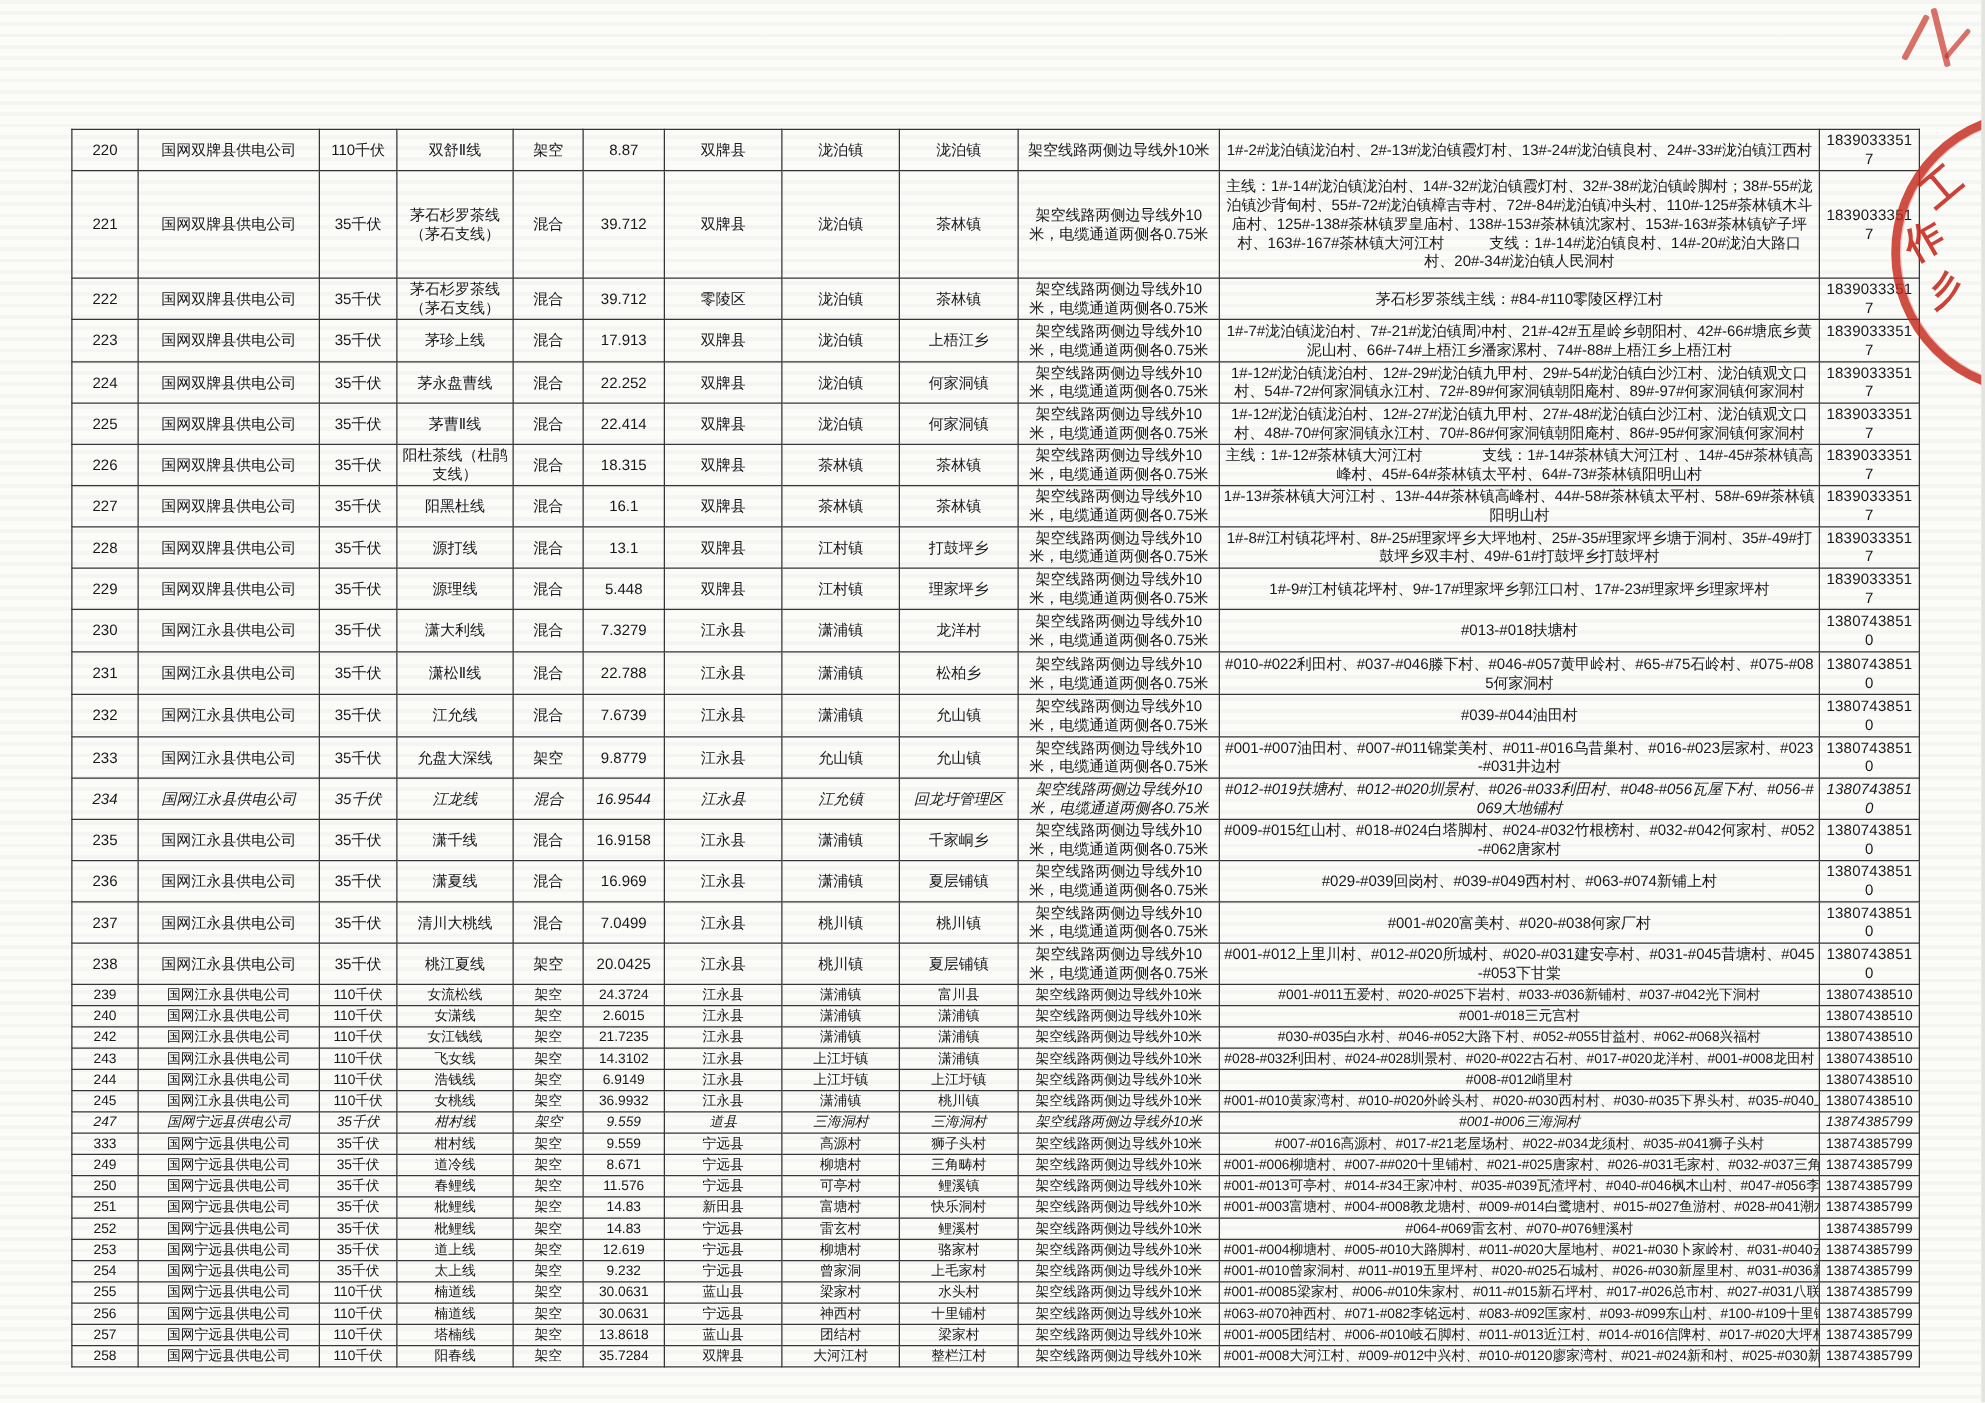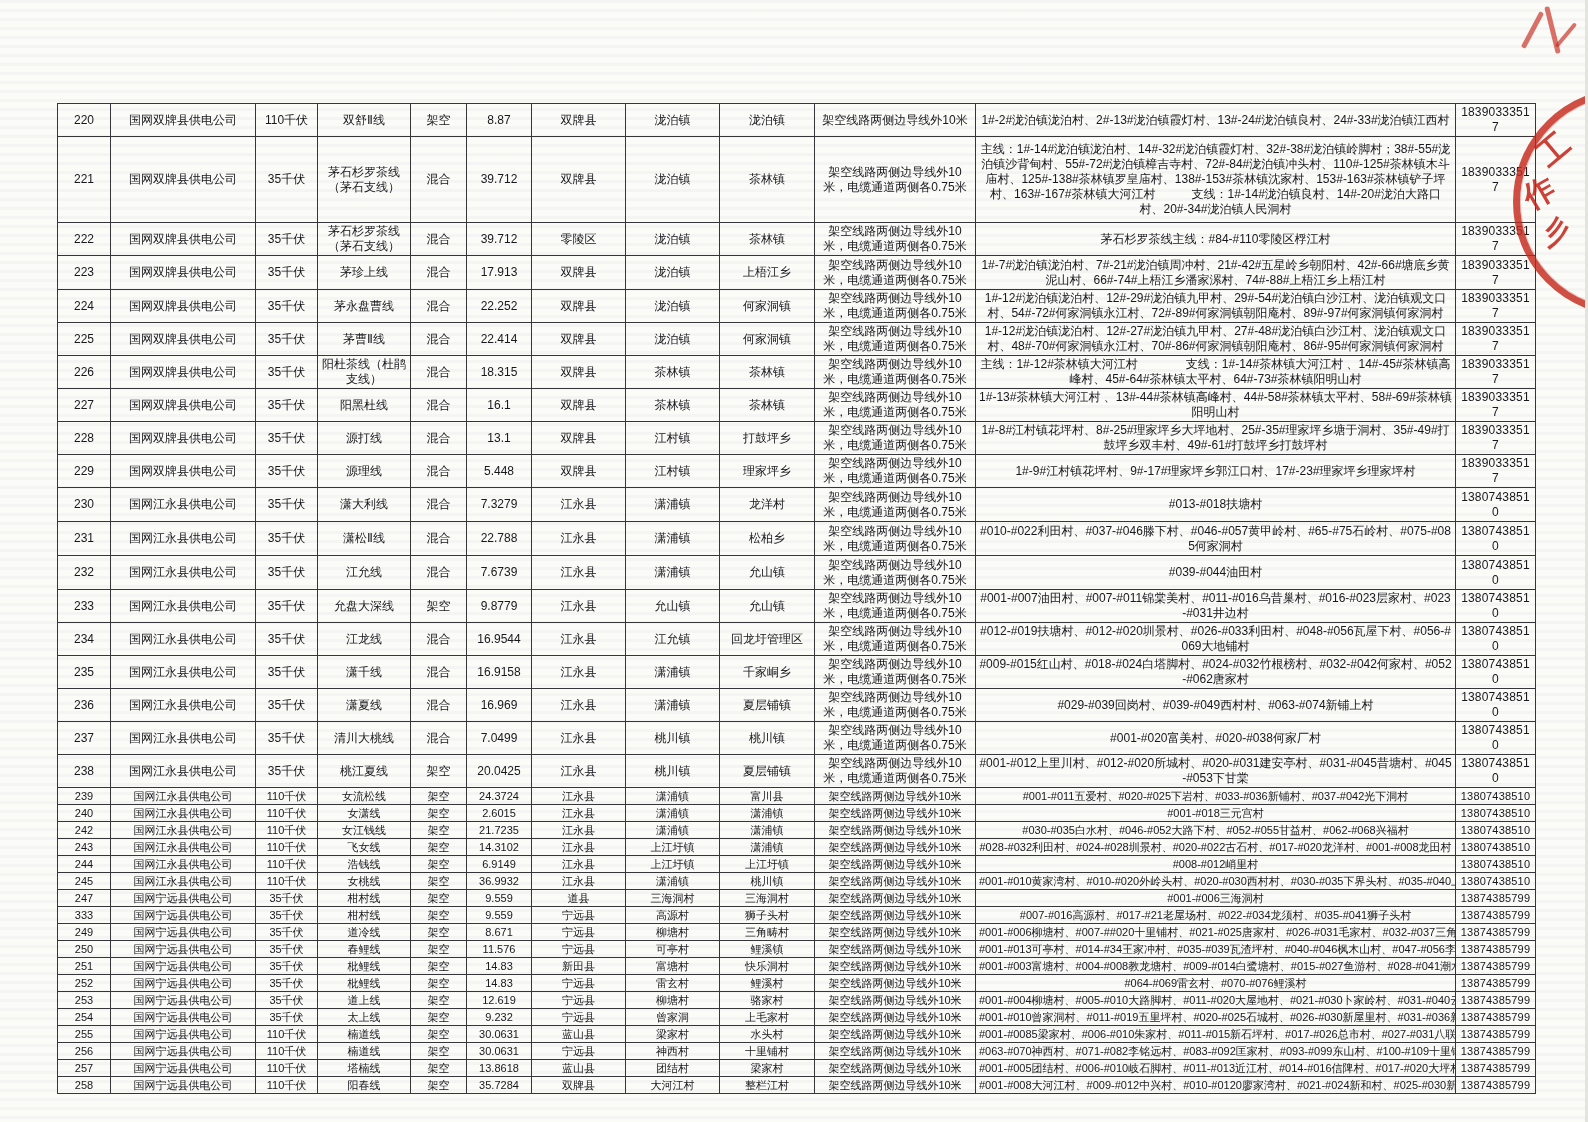--- a/index.html
+++ b/index.html
@@ -254,21 +254,21 @@
     <td>允盘大深线</td>
     <td>架空</td>
     <td>9.8779</td>
     <td>江永县</td>
     <td>允山镇</td>
     <td>允山镇</td>
     <td>架空线路两侧边导线外10米，电缆通道两侧各0.75米</td>
     <td class="route">#001-#007油田村、#007-#011锦棠美村、#011-#016乌昔巢村、#016-#023层家村、#023-#031井边村</td>
     <td class="phone">13807438510</td>
   </tr>
-        <tr style="height: 30px;">
+        <tr style="height: 30px; font-style: italic;">
     <td>234</td>
     <td>国网江永县供电公司</td>
     <td>35千伏</td>
     <td>江龙线</td>
     <td>混合</td>
     <td>16.9544</td>
     <td>江永县</td>
     <td>江允镇</td>
     <td>回龙圩管理区</td>
     <td>架空线路两侧边导线外10米，电缆通道两侧各0.75米</td>
@@ -408,21 +408,21 @@
     <td>女桃线</td>
     <td>架空</td>
     <td>36.9932</td>
     <td>江永县</td>
     <td>潇浦镇</td>
     <td>桃川镇</td>
     <td>架空线路两侧边导线外10米</td>
     <td class="route">#001-#010黄家湾村、#010-#020外岭头村、#020-#030西村村、#030-#035下界头村、#035-#040上界</td>
     <td class="phone">13807438510</td>
   </tr>
-        <tr class="dense" style="height: 17px;">
+        <tr class="dense" style="height: 17px; font-style: italic;">
     <td>247</td>
     <td>国网宁远县供电公司</td>
     <td>35千伏</td>
     <td>柑村线</td>
     <td>架空</td>
     <td>9.559</td>
     <td>道县</td>
     <td>三海洞村</td>
     <td>三海洞村</td>
     <td>架空线路两侧边导线外10米</td>

